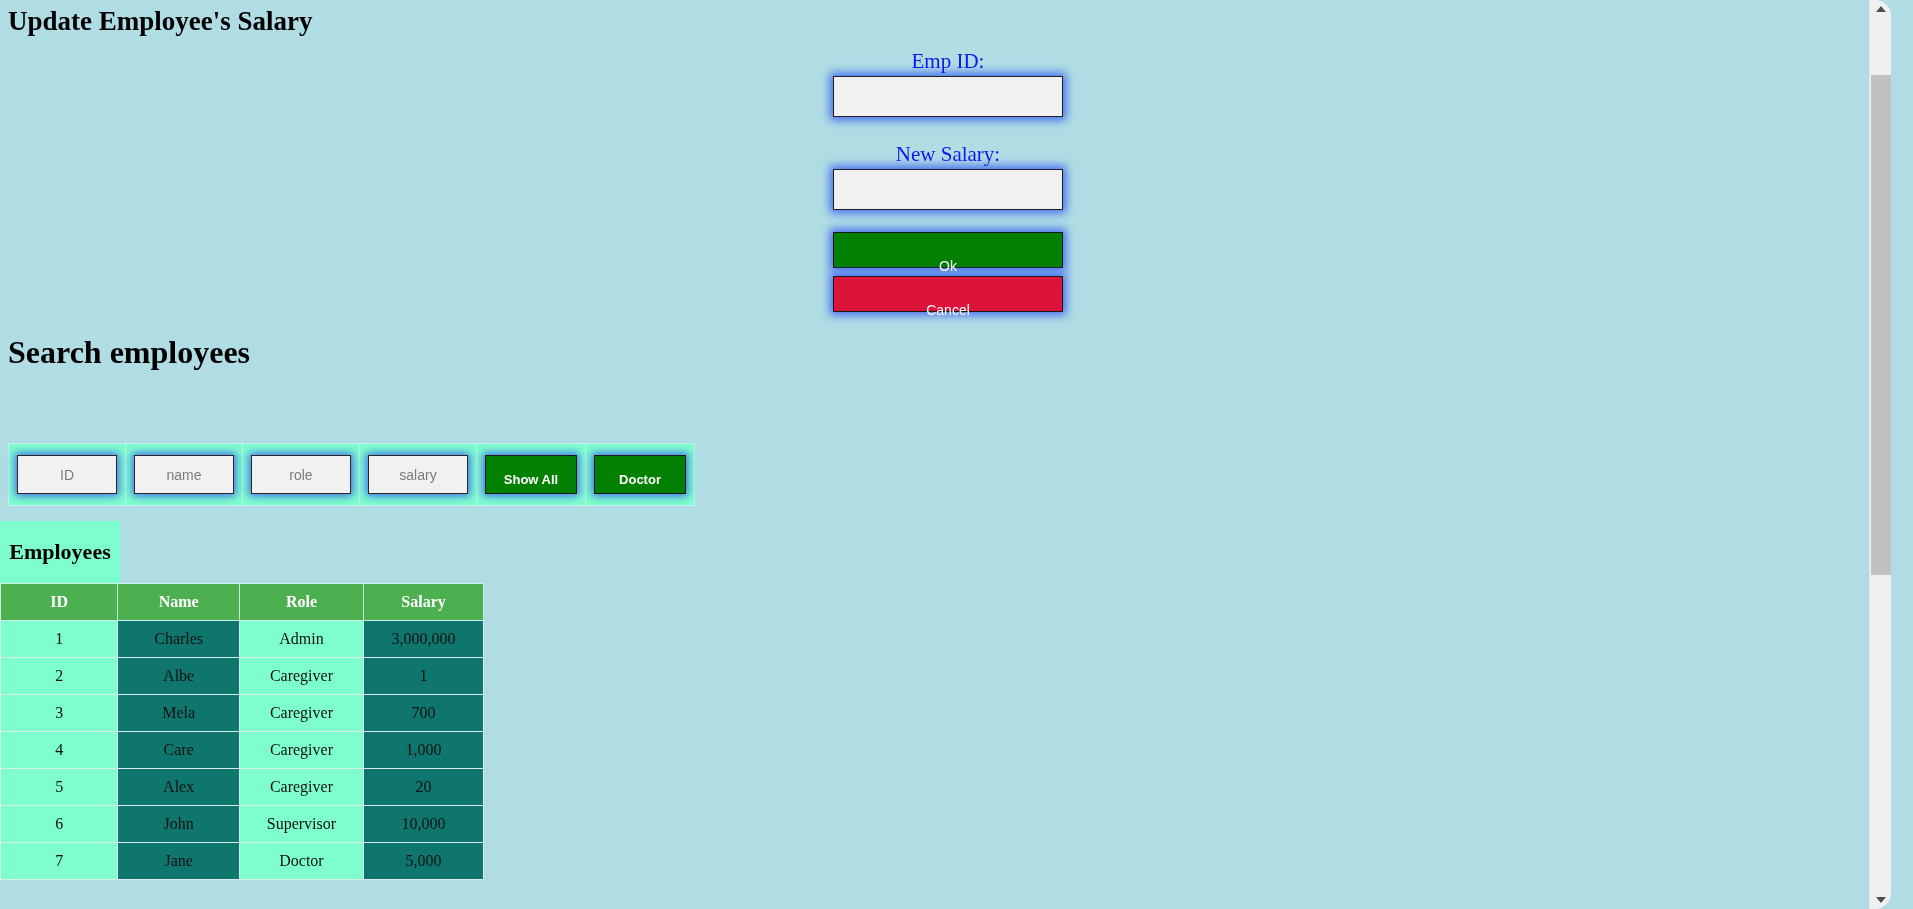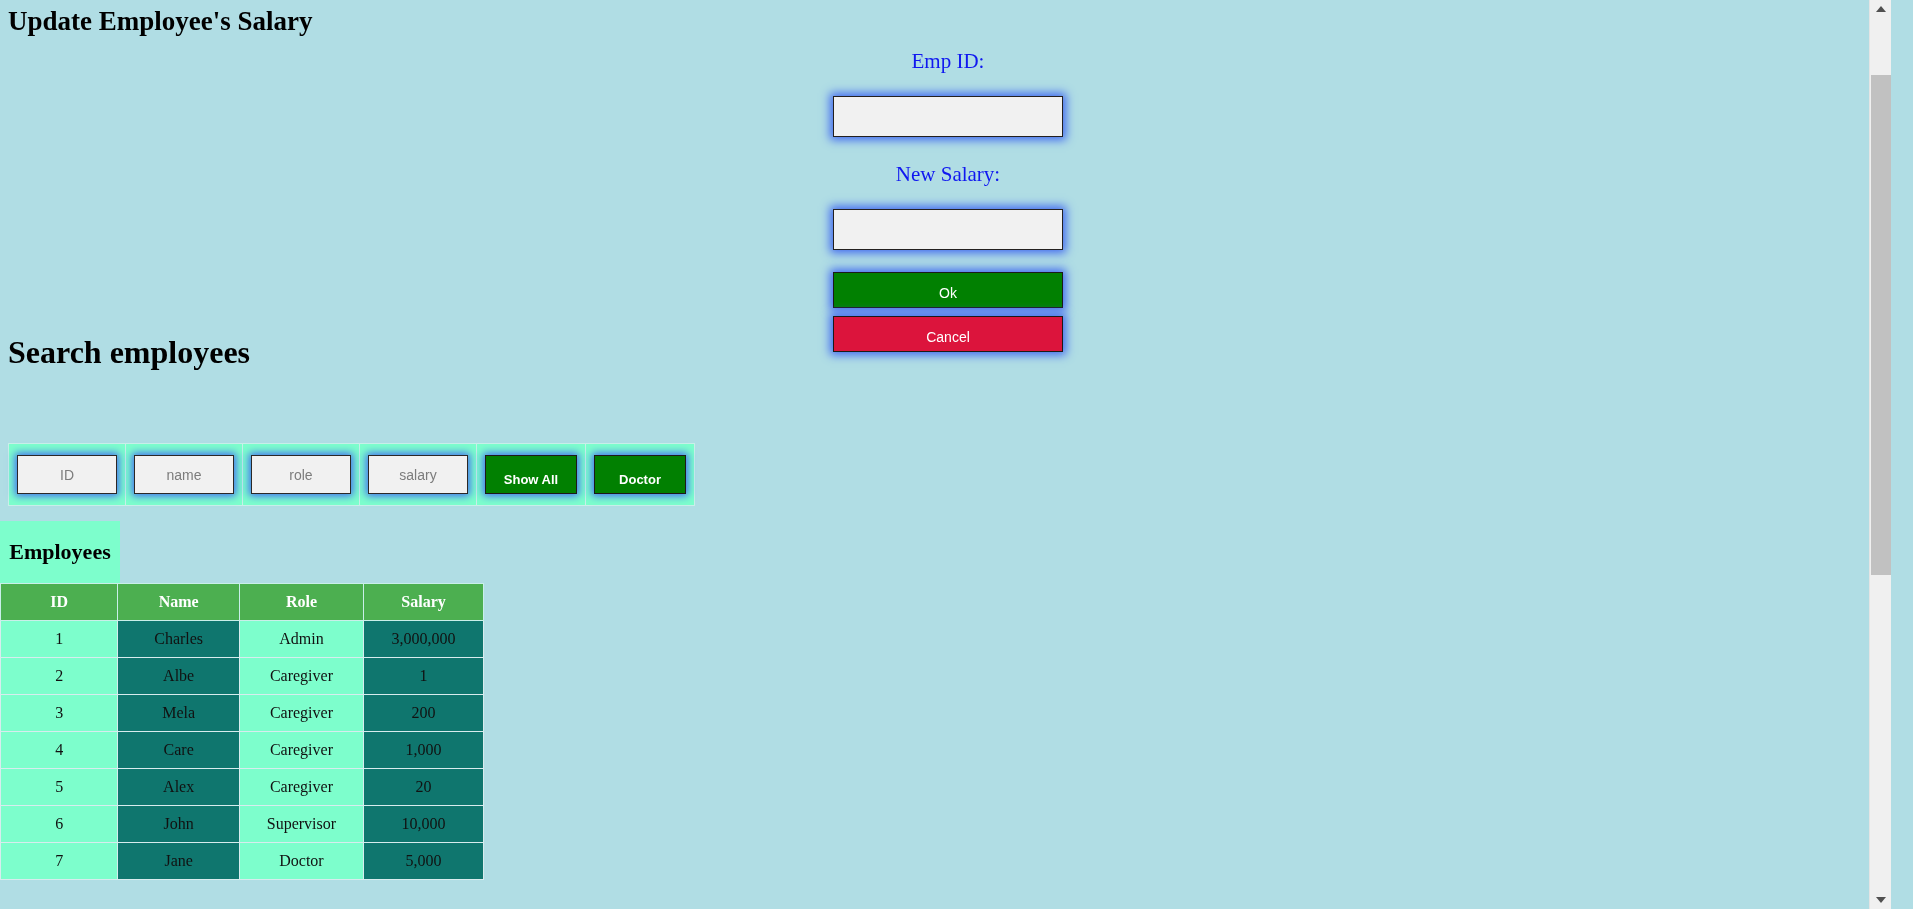--- a/index.html
+++ b/index.html
@@ -12,20 +12,21 @@
     overflow: hidden;
     font-family: "Liberation Serif", serif;
   }
 
   .page {
     position: relative;
     width: 1891px;
     height: 909px;
     background: #b0dde4;
     overflow: hidden;
+    border-radius: 16px;
   }
 
   
   .h-update {
     position: absolute;
     left: 8px;
     top: 5px;
     margin: 0;
     font-family: "Liberation Serif", serif;
     font-weight: bold;
@@ -56,21 +57,21 @@
     text-align: center;
   }
 
   .field-label {
     display: block;
     font-family: "Liberation Serif", serif;
     font-size: 21px;
     line-height: 26px;
     color: #1018f0;
     text-align: center;
-    margin: 0 0 22px 0;
+    margin: 0 0 2px 0;
   }
 
   .glow-input {
     display: block;
     box-sizing: border-box;
     width: 230px;
     height: 41px;
     background: #f1f1f1;
     border: 1px solid #23201f;
     border-radius: 0;
@@ -92,21 +93,21 @@
     width: 230px;
     height: 36px;
     border: 1px solid #1c1a19;
     border-radius: 0;
     box-shadow: 0 0 9px 3px #4169f0;
     font-family: "Liberation Sans", sans-serif;
     font-size: 14px;
     color: #ffffff;
     cursor: pointer;
     margin: 0 auto;
-    padding: 3px;
+    padding: 16px;
     line-height: 34px;
     text-align: center;
   }
 
   .btn-ok { background: #018001; }
   .btn-cancel { background: #dc143c; margin-top: 8px; }
 
   
   .search-panel {
     position: absolute;
@@ -310,21 +311,21 @@
         <tr>
           <td class="c-odd col-id">2</td>
           <td class="c-even col-name">Albe</td>
           <td class="c-odd col-role">Caregiver</td>
           <td class="c-even col-salary">1</td>
         </tr>
         <tr>
           <td class="c-odd col-id">3</td>
           <td class="c-even col-name">Mela</td>
           <td class="c-odd col-role">Caregiver</td>
-          <td class="c-even col-salary">200</td>
+          <td class="c-even col-salary">700</td>
         </tr>
         <tr>
           <td class="c-odd col-id">4</td>
           <td class="c-even col-name">Care</td>
           <td class="c-odd col-role">Caregiver</td>
           <td class="c-even col-salary">1,000</td>
         </tr>
         <tr>
           <td class="c-odd col-id">5</td>
           <td class="c-even col-name">Alex</td>

